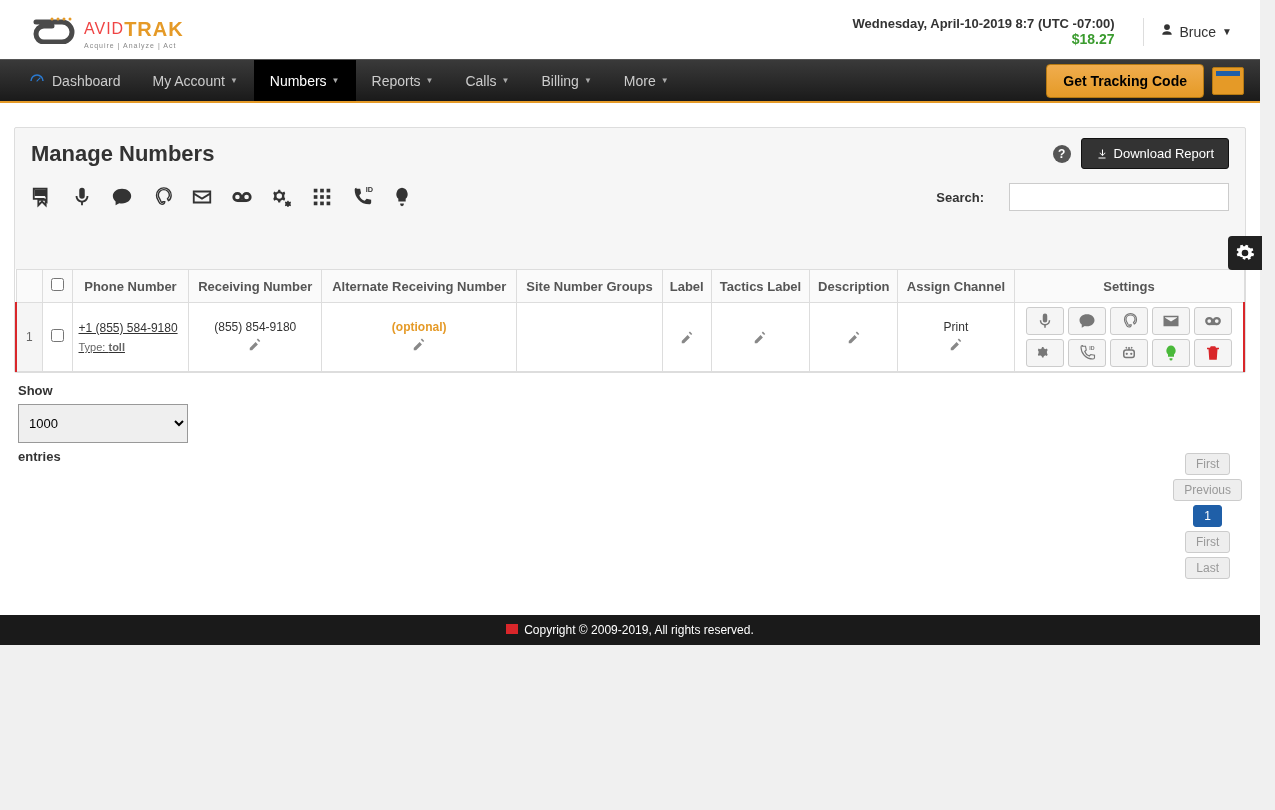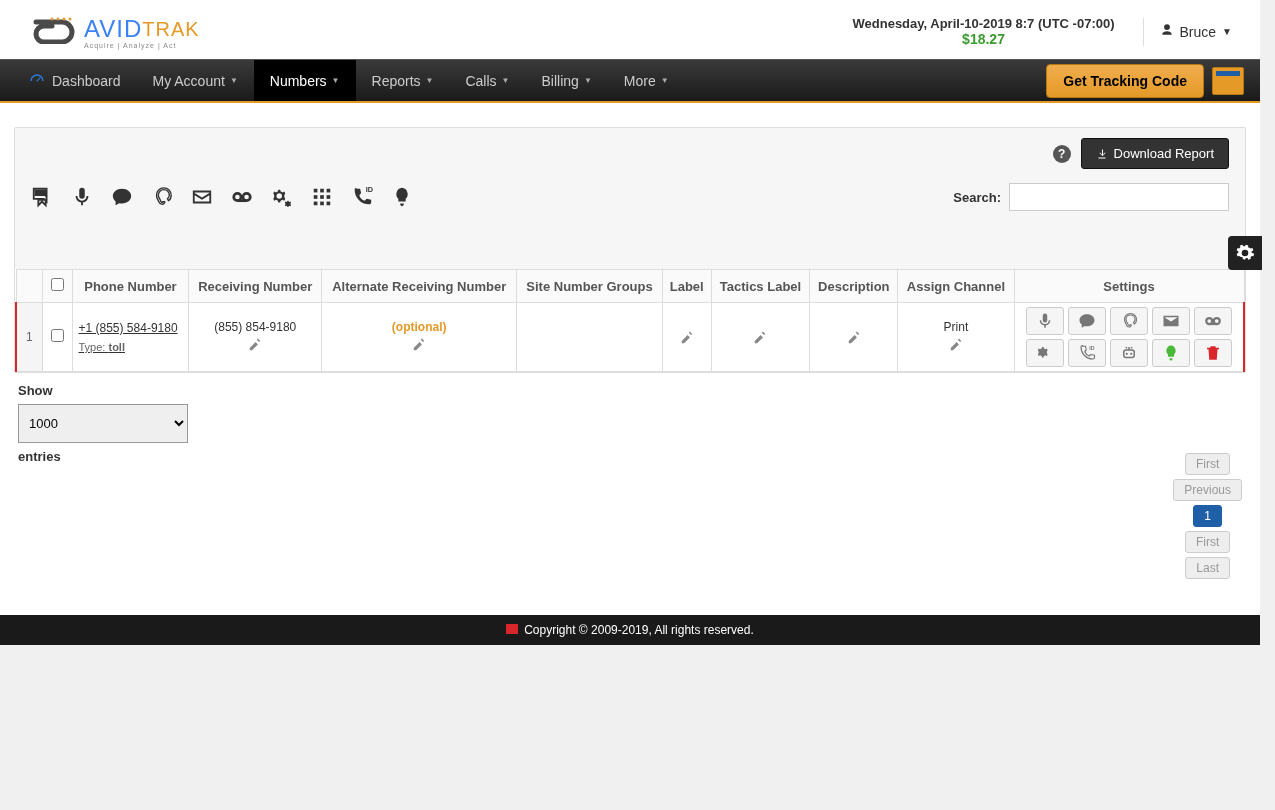--- a/index.html
+++ b/index.html
@@ -3,24 +3,24 @@
 <meta charset="utf-8">
 <style>
 * { box-sizing: border-box; margin: 0; padding: 0; }
 body { font-family: Verdana, Arial, sans-serif; font-size: 12px; color: #333; background: #f0f0f0; }
 .page { width: 1260px; margin: 0; background: #fff; position: relative; }
 
 
 .header { display: flex; align-items: center; padding: 14px 28px 10px 28px; }
 .logo-mark { width: 54px; height: 30px; position: relative; }
 .logo-mark svg { width: 100%; height: 100%; }
-.logo-text1 { font-size: 24px; font-weight: 400; color: #3b82f6; letter-spacing: 1px; margin-left: 2px; }
-.logo-text2 { font-size: 20px; font-weight: 400; color: #e59a27; letter-spacing: 1px; }
+.logo-text1 { font-size: 16px; font-weight: 400; color: #ef4444; letter-spacing: 1px; margin-left: 2px; }
+.logo-text2 { font-size: 20px; font-weight: 700; color: #e59a27; letter-spacing: 1px; }
 .logo-tag { font-size: 7px; color: #888; letter-spacing: 1px; margin-left: 56px; margin-top: -2px; }
-.header-right { margin-left: auto; text-align: center; }
+.header-right { margin-left: auto; text-align: right; }
 .date-line { font-size: 13px; font-weight: bold; color: #333; }
 .balance { font-size: 14px; font-weight: bold; color: #3a9b2e; }
 .user-box { display: inline-flex; align-items: center; margin-left: 28px; font-size: 14px; color: #333; cursor: pointer; border-left: 1px solid #ddd; padding-left: 16px; height: 28px; }
 .user-box .uicon { margin-right: 6px; }
 .user-box .caret { margin-left: 6px; font-size: 10px; }
 
 
 .navbar { background: linear-gradient(#3a3a3a, #1a1a1a); border-top: 1px solid #555; border-bottom: 2px solid #e59a27; height: 44px; display: flex; align-items: stretch; padding: 0 0 0 12px; }
 .nav-item { display: flex; align-items: center; padding: 8px 16px; color: #ccc; font-size: 14px; cursor: pointer; position: relative; }
 .nav-item.active { background: #000; color: #fff; }
@@ -36,21 +36,21 @@
 .panel-head { display: flex; align-items: center; padding: 10px 16px; }
 .page-title { font-size: 22px; font-weight: bold; color: #333; }
 .panel-head-right { margin-left: auto; display: flex; align-items: center; gap: 10px; }
 .help-icon { width: 18px; height: 18px; border-radius: 50%; background: #555; color: #fff; font-size: 12px; font-weight: bold; display: inline-flex; align-items: center; justify-content: center; cursor: pointer; }
 .btn-dark { background: #333; color: #fff; border: 1px solid #111; border-radius: 3px; padding: 7px 14px; font-size: 13px; cursor: pointer; display: inline-flex; align-items: center; gap: 6px; }
 
 .toolbar-row { display: flex; align-items: center; padding: 4px 16px 12px 16px; }
 .tool-icons { display: flex; gap: 18px; align-items: center; }
 .tool-icon { width: 22px; height: 22px; display: inline-flex; align-items: center; justify-content: center; cursor: pointer; color: #333; }
 .tool-icon svg { width: 22px; height: 22px; fill: #333; }
-.search-wrap { margin-left: auto; display: flex; align-items: center; gap: 8px; }
+.search-wrap { margin-left: auto; display: flex; align-items: center; gap: 25px; }
 .search-wrap label { font-size: 13px; font-weight: bold; }
 .search-input { width: 220px; height: 28px; border: 1px solid #ccc; padding: 2px 6px; font-size: 12px; }
 
 
 table.data { width: 100%; border-collapse: collapse; background: #fff; margin-top: 46px; }
 table.data th, table.data td { border: 1px solid #ddd; padding: 8px 6px; font-size: 12px; text-align: center; vertical-align: middle; }
 table.data th { background: #fafafa; color: #555; font-weight: bold; font-size: 13px; }
 table.data td.left { text-align: left; text-decoration: underline; }
 .row-highlight td { border-top: 2px solid #d9262a; border-bottom: 2px solid #d9262a; }
 .row-highlight td:first-child { border-left: 2px solid #d9262a; }
@@ -159,20 +159,21 @@
       </div>
     <div class="nav-right">
       <button class="btn-tracking">Get Tracking Code</button>
       <div class="window-icon"></div>
     </div>
   </div>
 
   <div class="content">
     <div class="panel">
       <div class="panel-head">
+        <div class="page-title">Manage Numbers</div>
         <div class="panel-head-right">
           <span class="help-icon">?</span>
           <button class="btn-dark">
             <svg width="12" height="12" viewBox="0 0 24 24" fill="#fff">
                 <path d="M12 3v10l-4-4-1 1 6 6 6-6-1-1-4 4V3h-2zm-7 16h14v2H5z"></path>
               </svg>
             <span>Download Report</span>
           </button>
         </div>
       </div>

